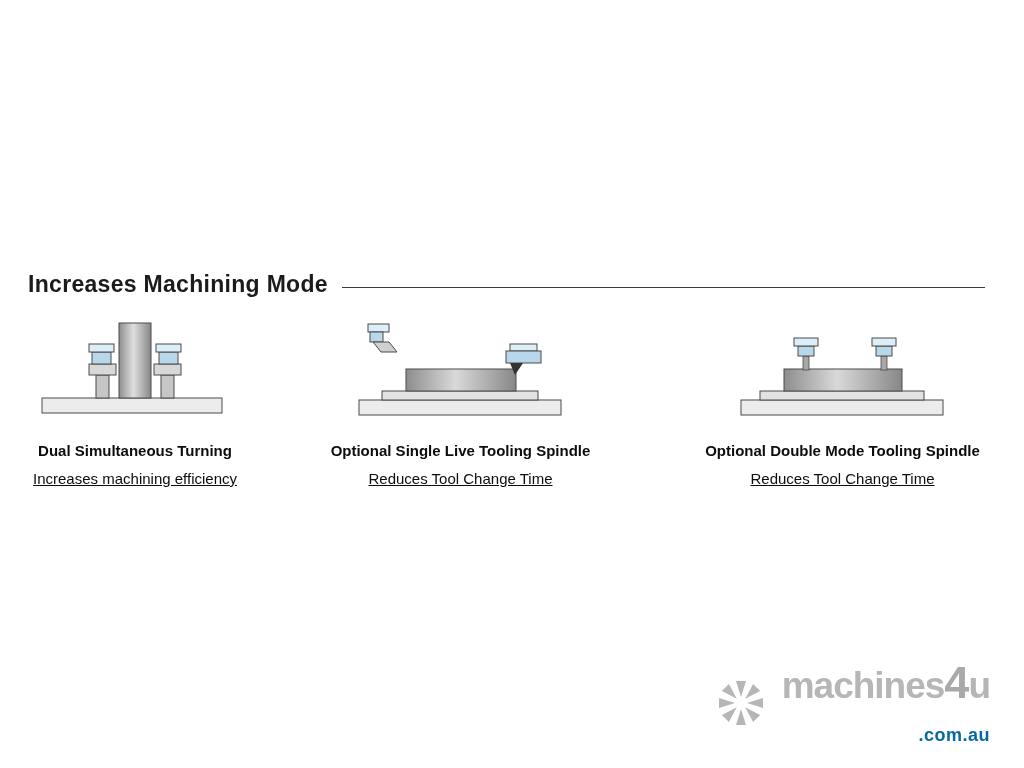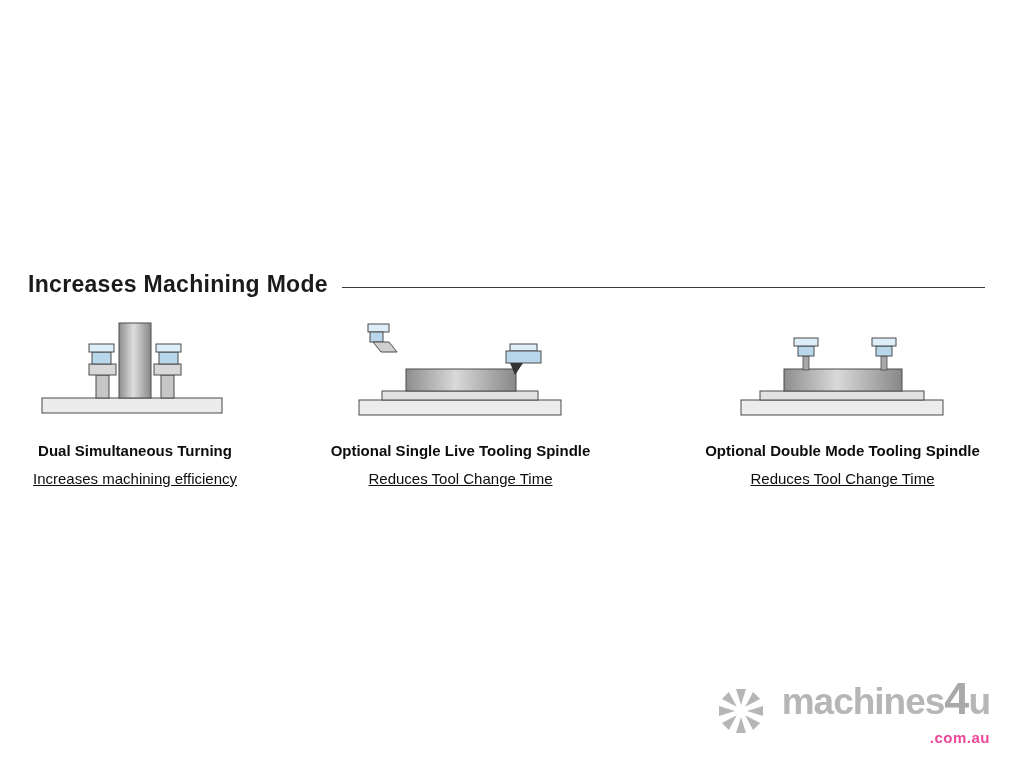--- a/index.html
+++ b/index.html
@@ -73,24 +73,24 @@
     align-items: baseline;
     font-weight: 700;
     color: #b6b6b6;
     line-height: 1;
     letter-spacing: -1px;
   }
   .wm-prefix { font-size: 37px; }
   .wm-num    { font-size: 45px; color: #a9a9a9; }
   .wm-suffix { font-size: 37px; }
   .wm-tld {
-    font-size: 15px;
-    font-weight: 700;
-    color: #ec4899;
-    margin-top: 8px;
+    font-size: 18px;
+    font-weight: 700;
+    color: #0369a1;
+    margin-top: 20px;
     letter-spacing: 0.5px;
   }
 </style>
 </head>
 <body>
 
 <div class="stage">
 
   <div class="header">
     <span class="page-title">Increases Machining Mode</span>

